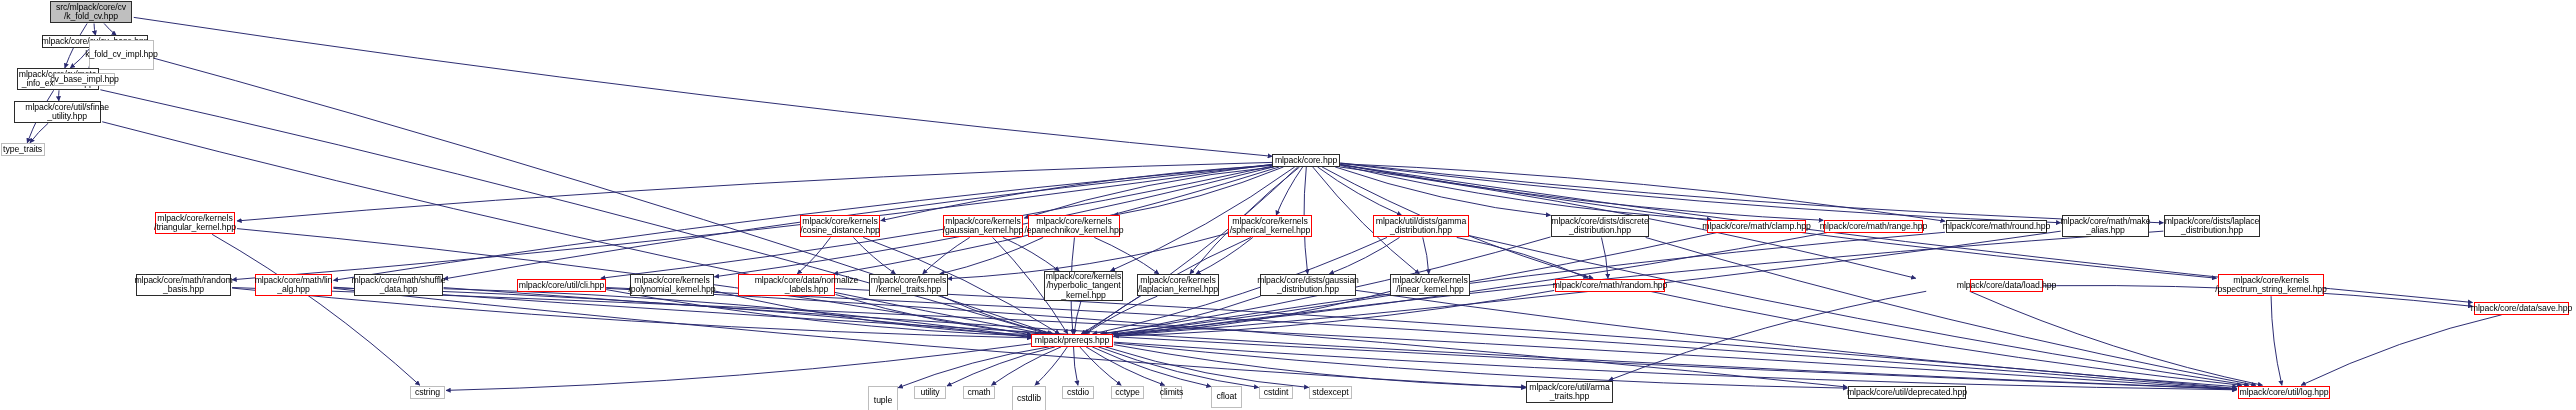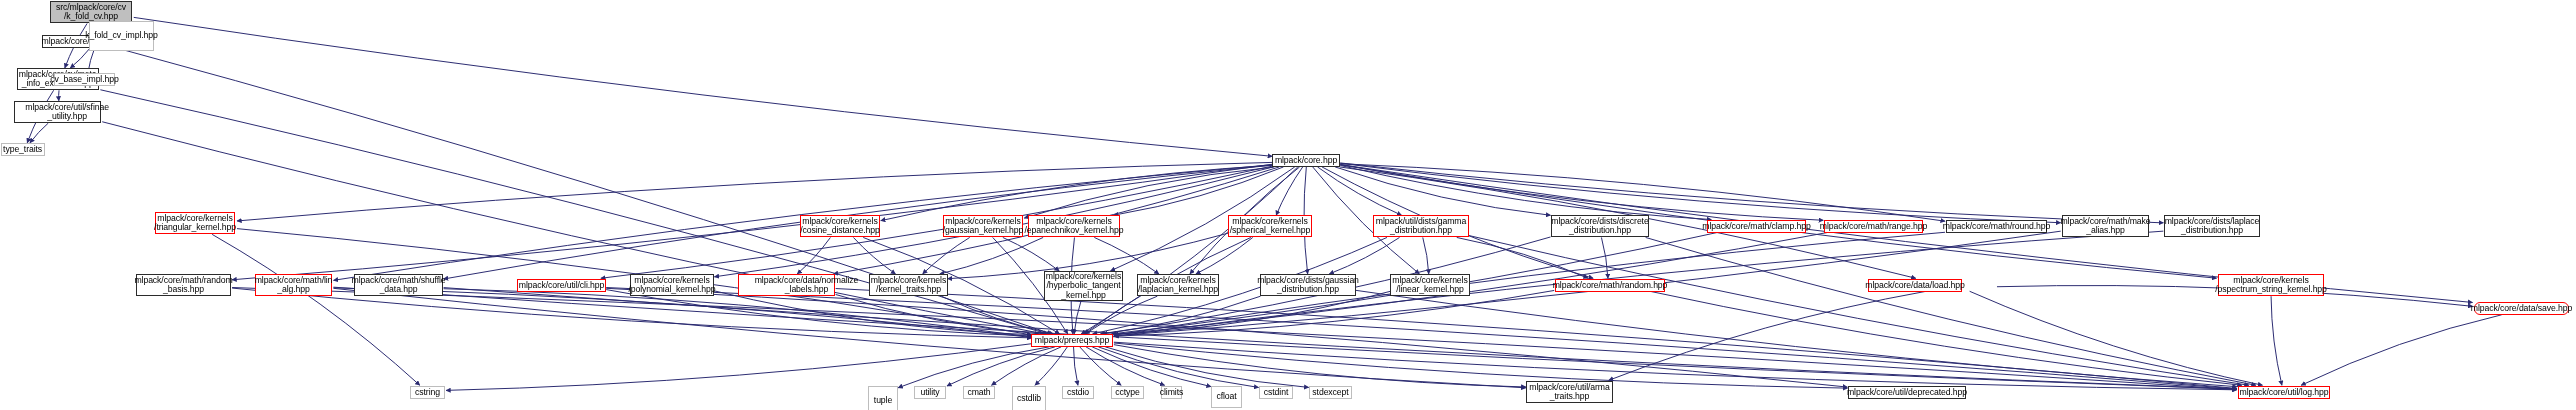--- a/index.html
+++ b/index.html
@@ -159,21 +159,21 @@
         <path d="M 1767.3315789473684 384 Q 1822.745 407.7614736842105 1871.6684210526316 443" marker-end="url(#arrow)"></path>
         <path d="M 1619.375 384 Q 1667.9075 405.988125 1710.5 438" marker-end="url(#arrow)"></path>
         <path d="M 1340.6105263157895 384 Q 1316.995 416.45465789473684 1286.8894736842105 443" marker-end="url(#arrow)"></path>
         <path d="M 2023.457894736842 384 Q 1980.745 418.5553684210526 1931.542105263158 443" marker-end="url(#arrow)"></path>
       </g>
   </svg>
   <div id="nodes">
       <div class="node root" style="left: 50px; top: 1.2px; width: 82px; height: 22px;"><span>src/mlpack/core/cv
 /k_fold_cv.hpp</span></div>
       <div class="node black" style="left: 42px; top: 35px; width: 106px; height: 13px;"><span>mlpack/core/cv/cv_base.hpp</span></div>
-      <div class="node grey" style="left: 89px; top: 21px; width: 65px; height: 30px;"><span>k_fold_cv_impl.hpp</span></div>
+      <div class="node grey" style="left: 89px; top: 40px; width: 65px; height: 30px;"><span>k_fold_cv_impl.hpp</span></div>
       <div class="node black" style="left: 16.7px; top: 68px; width: 82px; height: 22px;"><span>mlpack/core/cv/meta
 _info_extractor.hpp</span></div>
       <div class="node grey" style="left: 54px; top: 73px; width: 61px; height: 13px;"><span>cv_base_impl.hpp</span></div>
       <div class="node black" style="left: 13.6px; top: 101px; width: 87px; height: 22px; padding-left: 20px;"><span>mlpack/core/util/sfinae
 _utility.hpp</span></div>
       <div class="node grey" style="left: 0.6px; top: 143px; width: 44px; height: 13px;"><span>type_traits</span></div>
       <div class="node black" style="left: 1272px; top: 154px; width: 68px; height: 13px;"><span>mlpack/core.hpp</span></div>
       <div class="node red" style="left: 155px; top: 212px; width: 80px; height: 22px;"><span>mlpack/core/kernels
 /triangular_kernel.hpp</span></div>
       <div class="node red" style="left: 800px; top: 215px; width: 80px; height: 22px;"><span>mlpack/core/kernels
@@ -211,24 +211,24 @@
       <div class="node black" style="left: 1044px; top: 271px; width: 79px; height: 30px;"><span>mlpack/core/kernels
 /hyperbolic_tangent
 _kernel.hpp</span></div>
       <div class="node black" style="left: 1137px; top: 274px; width: 82px; height: 22px;"><span>mlpack/core/kernels
 /laplacian_kernel.hpp</span></div>
       <div class="node black" style="left: 1260px; top: 274px; width: 96px; height: 22px;"><span>mlpack/core/dists/gaussian
 _distribution.hpp</span></div>
       <div class="node black" style="left: 1390px; top: 274px; width: 80px; height: 22px;"><span>mlpack/core/kernels
 /linear_kernel.hpp</span></div>
       <div class="node red" style="left: 1555px; top: 279px; width: 110px; height: 13px;"><span>mlpack/core/math/random.hpp</span></div>
-      <div class="node red" style="left: 1868px; top: 279px; width: 94px; height: 13px;"><span>mlpack/core/data/load.hpp</span></div>
+      <div class="node red" style="left: 1970px; top: 279px; width: 73px; height: 13px;"><span>mlpack/core/data/load.hpp</span></div>
       <div class="node red" style="left: 2218px; top: 274px; width: 106px; height: 22px;"><span>mlpack/core/kernels
 /pspectrum_string_kernel.hpp</span></div>
-      <div class="node red" style="left: 2474px; top: 302px; width: 95px; height: 13px; border-radius: 6px;"><span>mlpack/core/data/save.hpp</span></div>
+      <div class="node red" style="left: 2474px; top: 302px; width: 95px; height: 13px;"><span>mlpack/core/data/save.hpp</span></div>
       <div class="node red" style="left: 1031px; top: 334px; width: 82px; height: 13px;"><span>mlpack/prereqs.hpp</span></div>
       <div class="node grey" style="left: 410px; top: 386px; width: 35px; height: 13px;"><span>cstring</span></div>
       <div class="node grey" style="left: 868px; top: 386px; width: 30px; height: 29px;"><span>tuple</span></div>
       <div class="node grey" style="left: 914px; top: 386px; width: 32px; height: 13px;"><span>utility</span></div>
       <div class="node grey" style="left: 963px; top: 386px; width: 32px; height: 13px;"><span>cmath</span></div>
       <div class="node grey" style="left: 1012px; top: 386px; width: 34px; height: 26px;"><span>cstdlib</span></div>
       <div class="node grey" style="left: 1062px; top: 386px; width: 32px; height: 13px;"><span>cstdio</span></div>
       <div class="node grey" style="left: 1111px; top: 386px; width: 33px; height: 13px;"><span>cctype</span></div>
       <div class="node grey" style="left: 1161px; top: 386px; width: 21px; height: 13px;"><span>climits</span></div>
       <div class="node grey" style="left: 1211px; top: 386px; width: 31px; height: 22px;"><span>cfloat</span></div>

